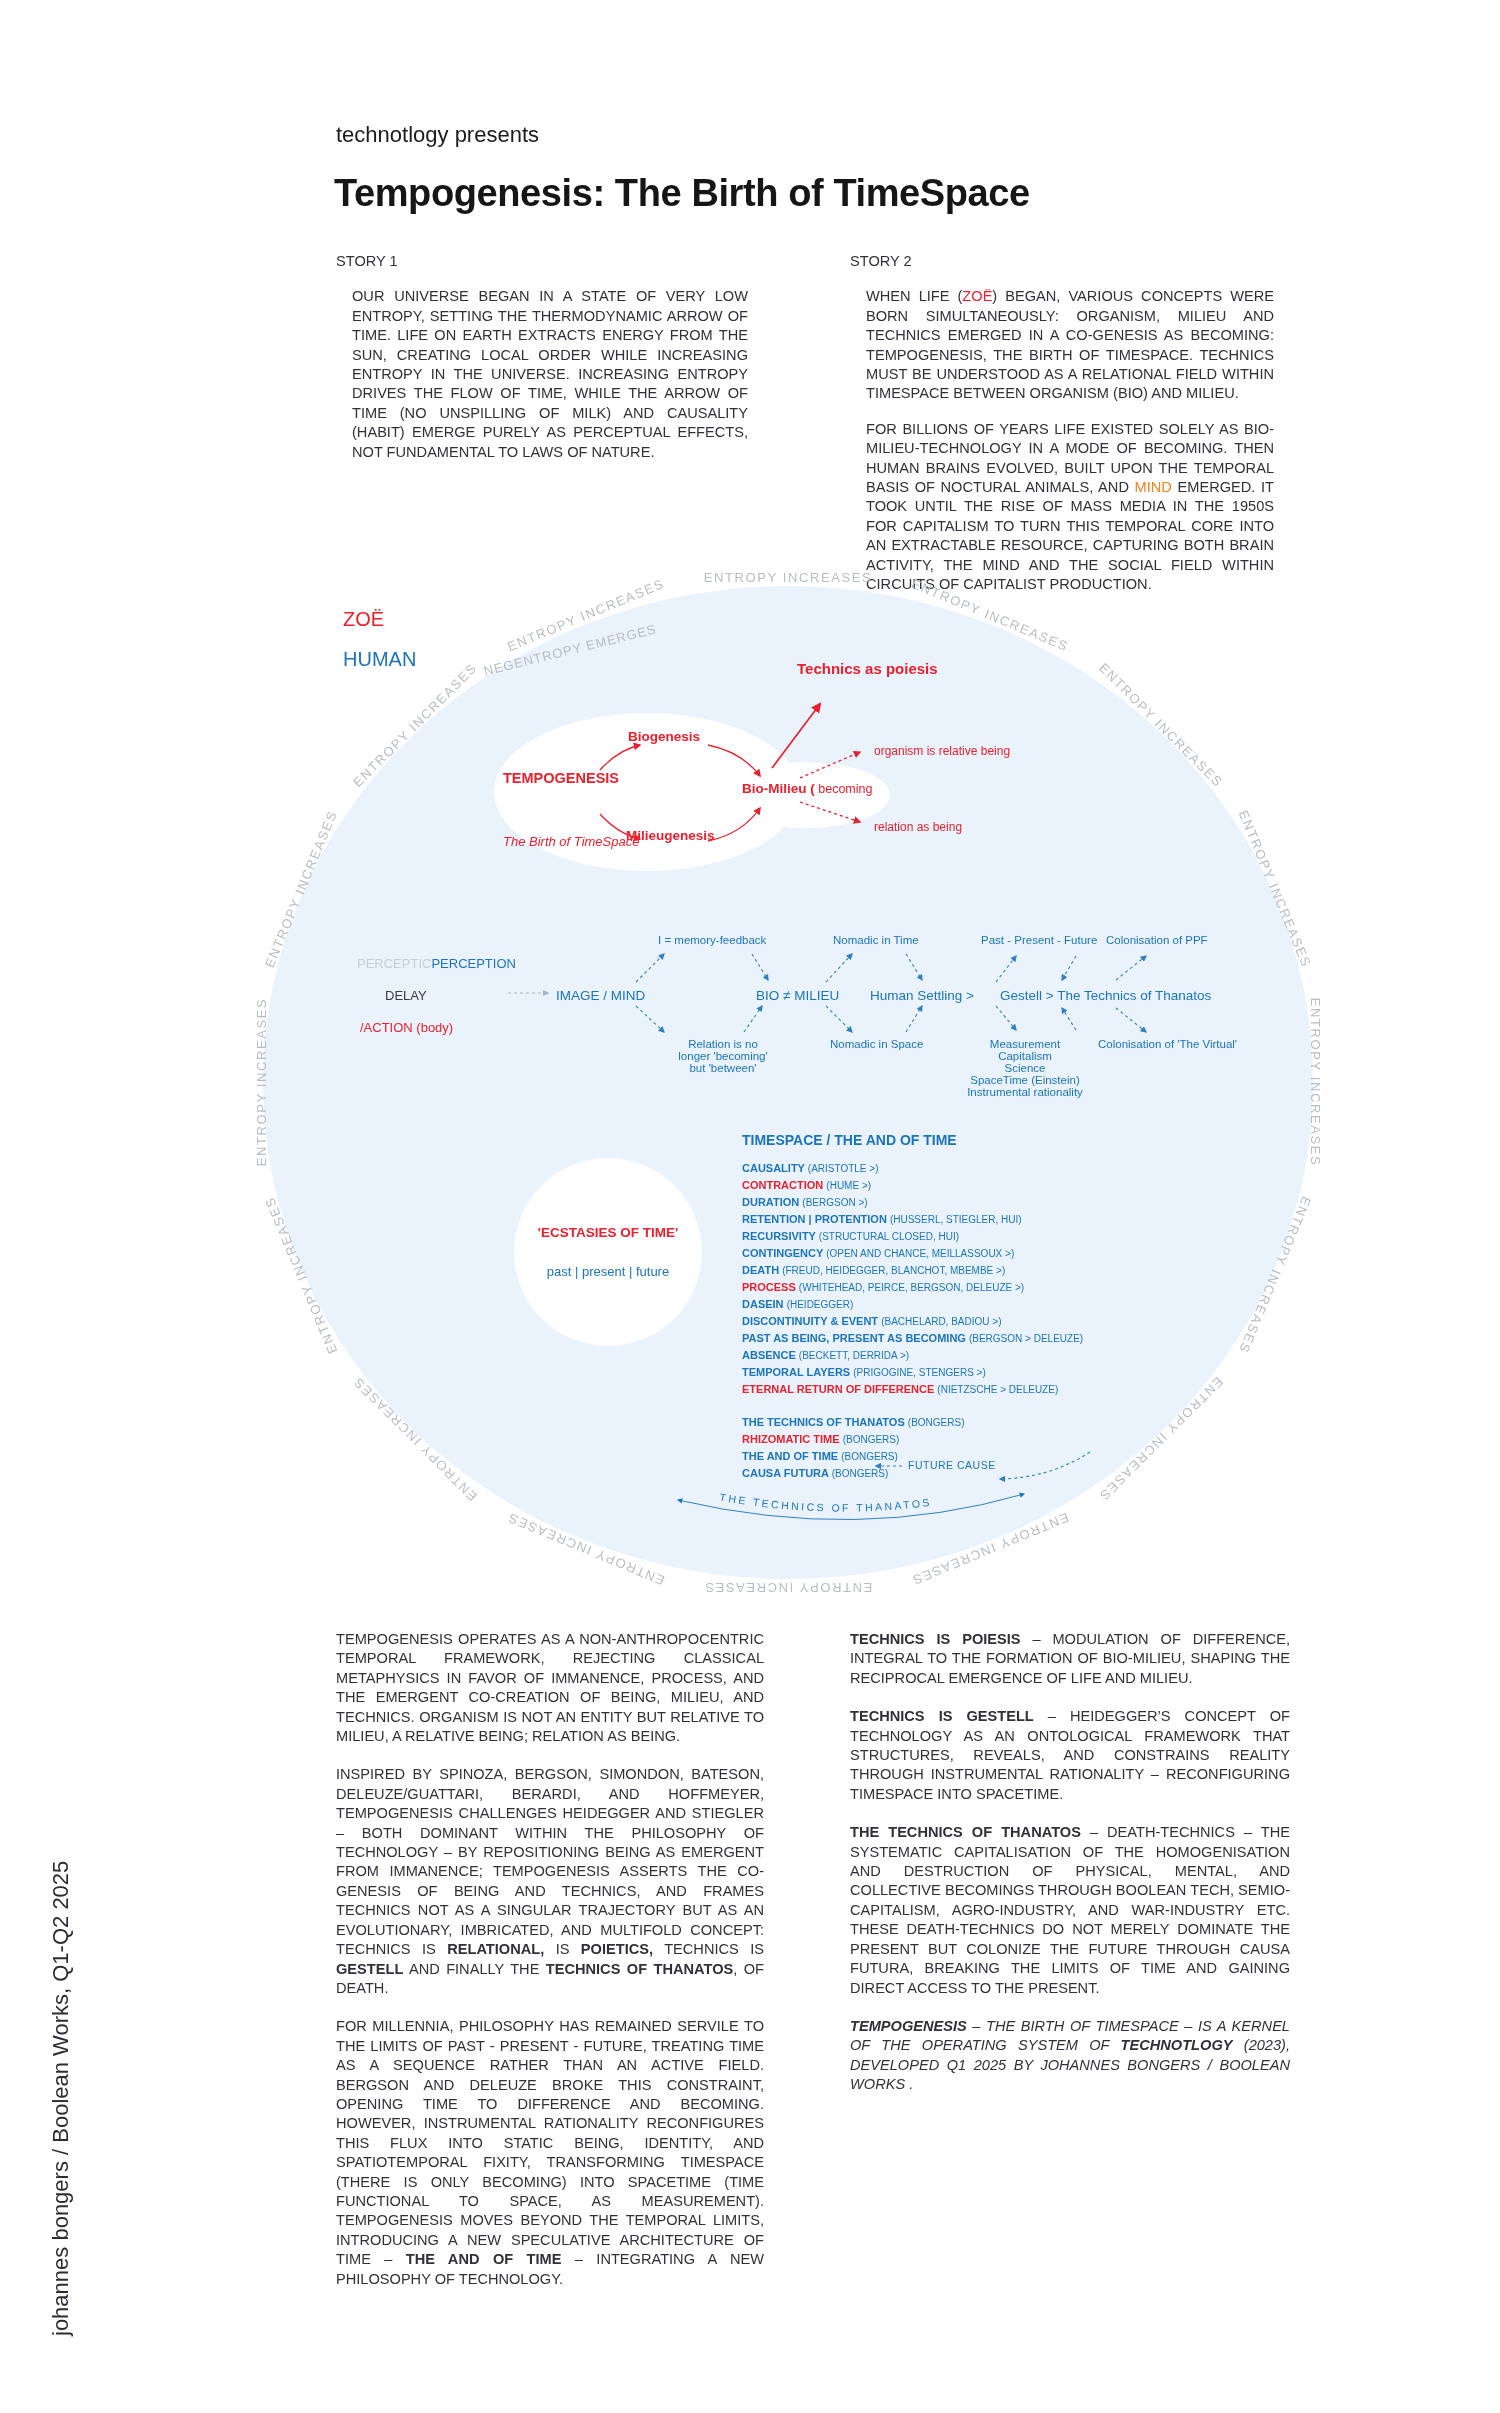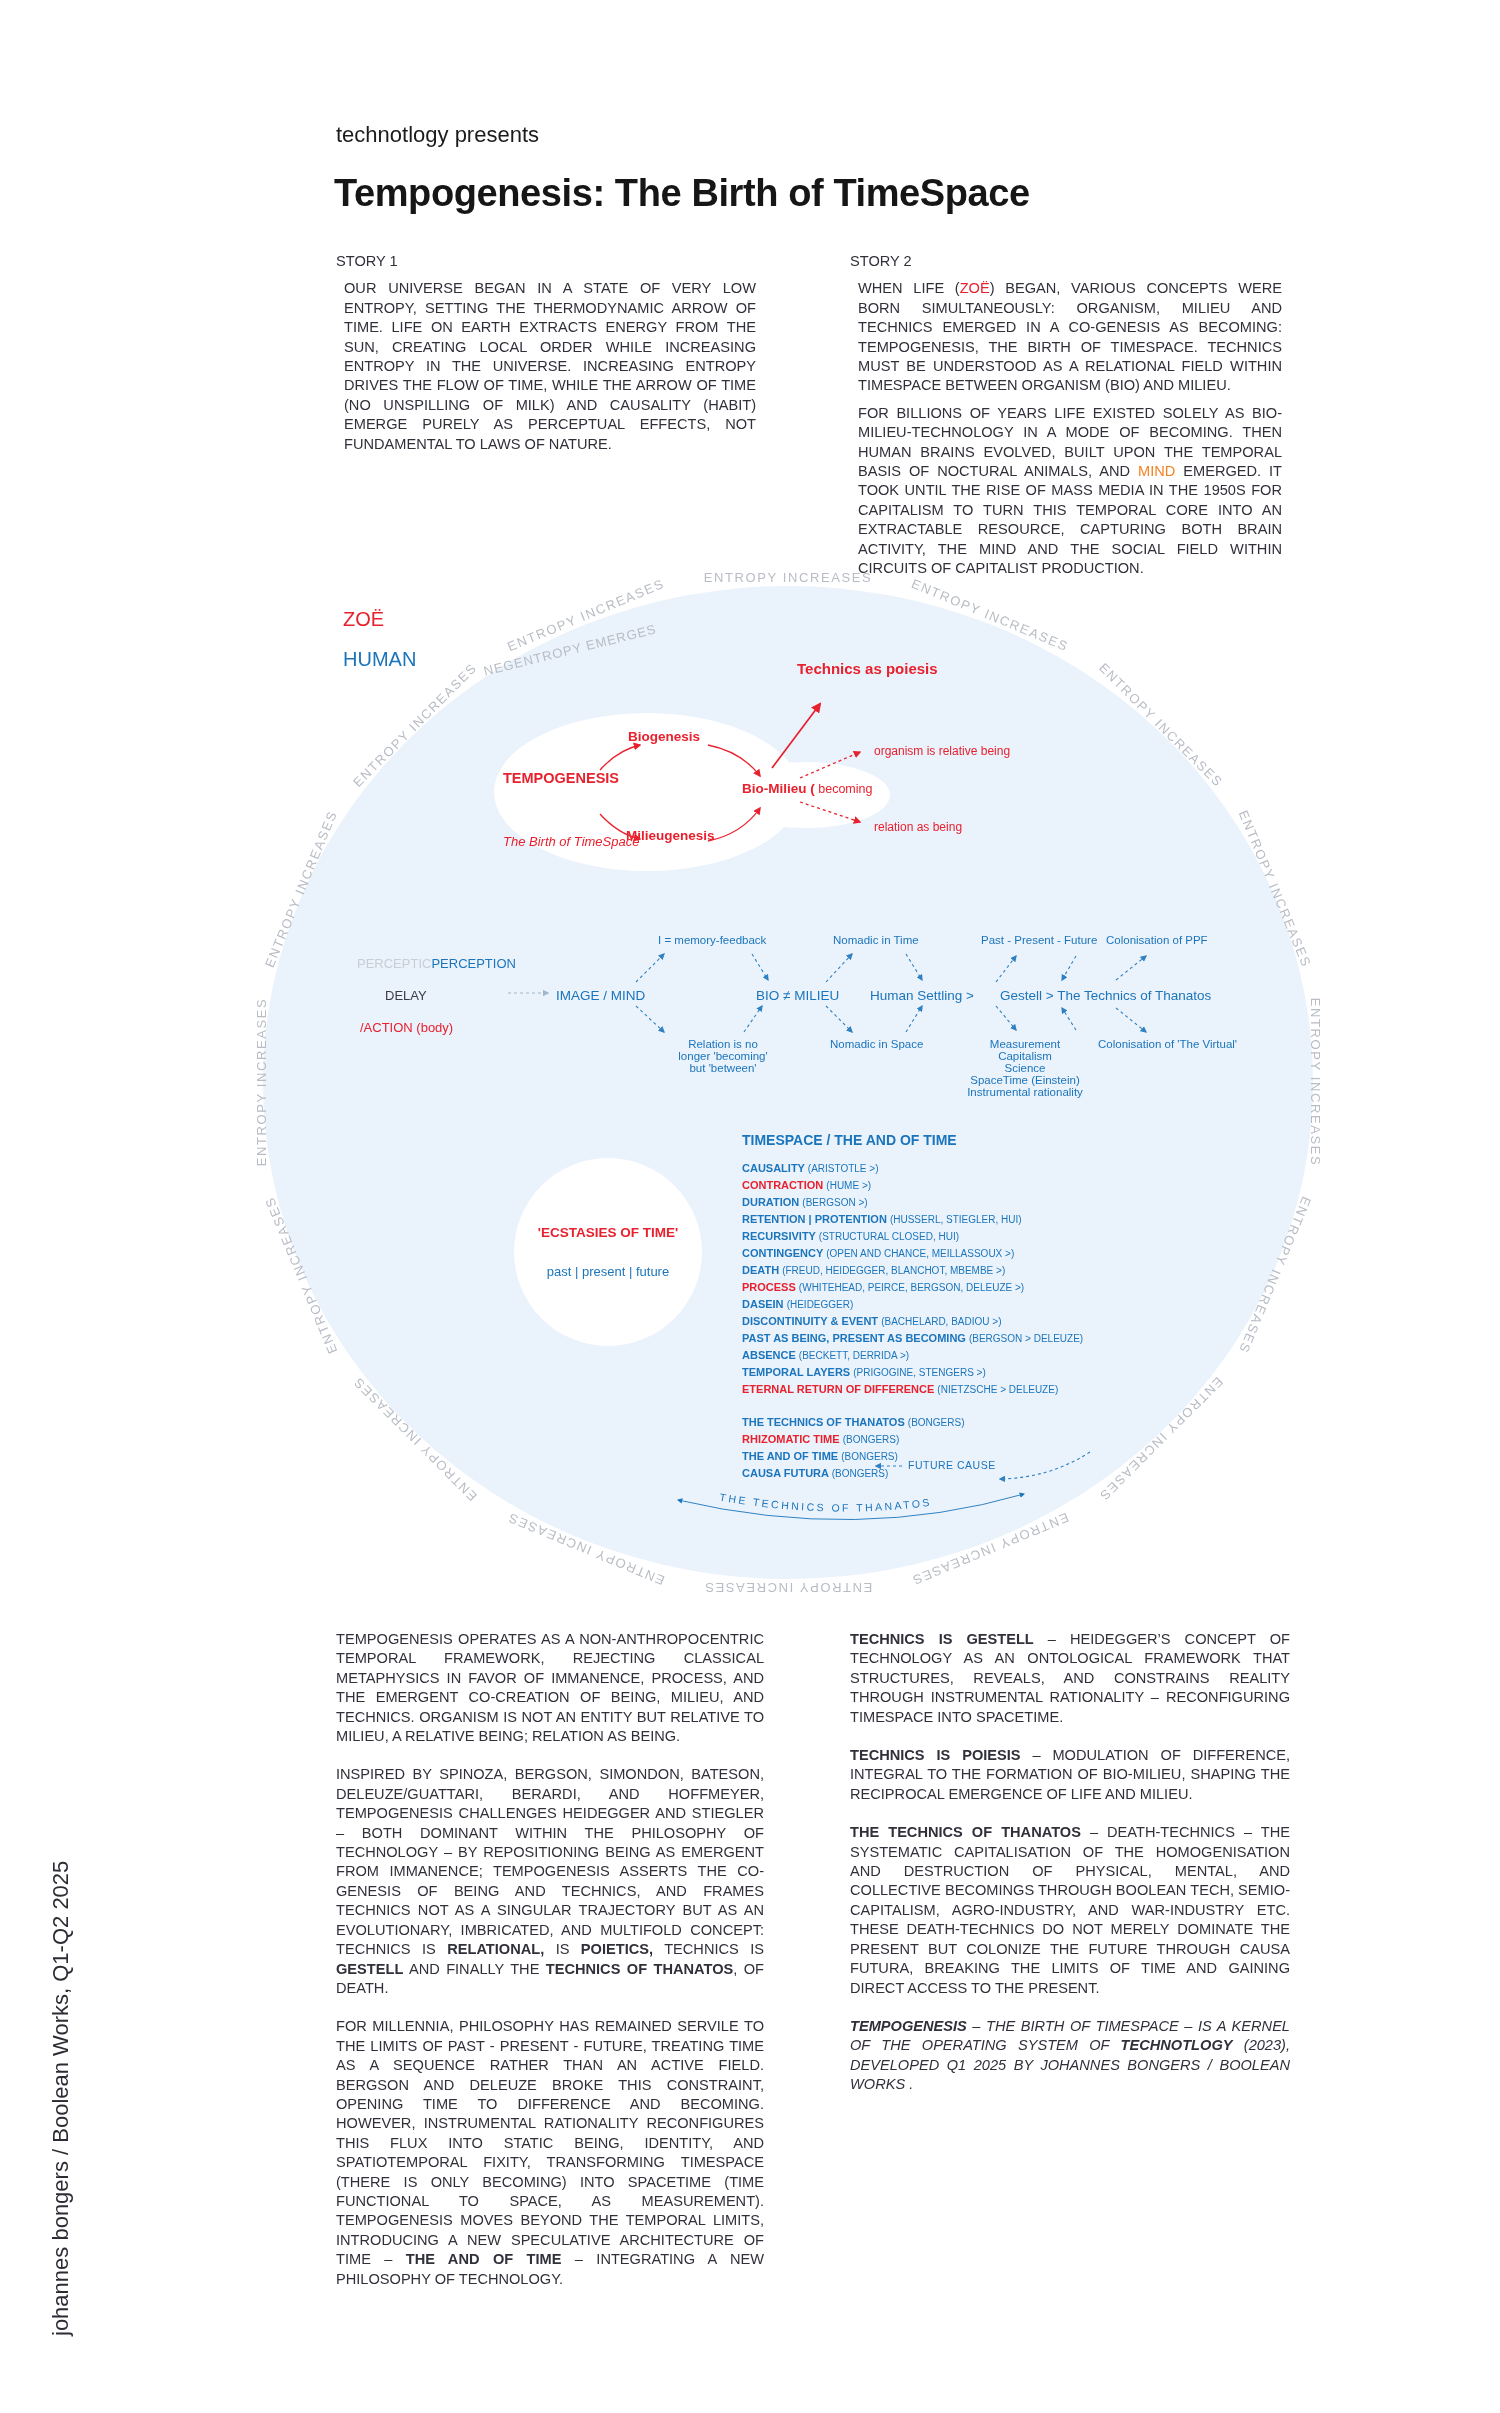--- a/index.html
+++ b/index.html
@@ -9,21 +9,21 @@
 
   
   .presenter { position:absolute; left:336px; top:122px; font-size:22px; color:#1c1c1c; }
   .title { position:absolute; left:334px; top:172px; font-size:38px; font-weight:700; letter-spacing:-0.4px; color:#161616; }
 
   
   .story { position:absolute; font-size:14.6px; line-height:19.4px; text-align:justify; color:#30303a; }
   .story1 { left:336px; top:252px; width:428px; }
   .story2 { left:850px; top:252px; width:440px; }
   .story-heading { margin-bottom:6px; }
-  .story p { margin:8px; }
+  .story p { margin:16px; }
 
   
   .disc { position:absolute; left:263px; top:586px; width:1050px; height:993px;
           background:#eaf2fb; border-radius:50%; z-index:1; }
   .ring { position:absolute; left:0; top:0; z-index:2; }
   .ring-label { position:absolute; font-size:13px; letter-spacing:1.6px; color:#b8bcc4; white-space:nowrap; }
 
   .white-oval { position:absolute; background:#fff; border-radius:50%; z-index:2; }
 
   svg.overlay { position:absolute; left:0; top:0; z-index:3; pointer-events:none; }
@@ -258,19 +258,19 @@
       <div class="ts-row"><span class="ts-term">CAUSA FUTURA </span><span class="ts-note">(BONGERS)</span></div>
     </div>
   <div class="dlabel future-cause">FUTURE CAUSE</div>
 
   <section class="essay-col essay-left">
     <p><span>TEMPOGENESIS OPERATES AS A NON-ANTHROPOCENTRIC TEMPORAL FRAMEWORK, REJECTING CLASSICAL METAPHYSICS IN FAVOR OF IMMANENCE, PROCESS, AND THE EMERGENT CO-CREATION OF BEING, MILIEU, AND TECHNICS. ORGANISM IS NOT AN ENTITY BUT RELATIVE TO MILIEU, A RELATIVE BEING; RELATION AS BEING.</span></p>
     <p><span>INSPIRED BY SPINOZA, BERGSON, SIMONDON, BATESON, DELEUZE/GUATTARI, BERARDI, AND HOFFMEYER, TEMPOGENESIS CHALLENGES HEIDEGGER AND STIEGLER – BOTH DOMINANT WITHIN THE PHILOSOPHY OF TECHNOLOGY – BY REPOSITIONING BEING AS EMERGENT FROM IMMANENCE; TEMPOGENESIS ASSERTS THE CO-GENESIS OF BEING AND TECHNICS, AND FRAMES TECHNICS NOT AS A SINGULAR TRAJECTORY BUT AS AN EVOLUTIONARY, IMBRICATED, AND MULTIFOLD CONCEPT: TECHNICS IS </span><span class="b">RELATIONAL,</span><span> IS </span><span class="b">POIETICS,</span><span> TECHNICS IS </span><span class="b">GESTELL</span><span> AND FINALLY THE </span><span class="b">TECHNICS OF THANATOS</span><span>, OF DEATH.</span></p>
     <p><span>FOR MILLENNIA, PHILOSOPHY HAS REMAINED SERVILE TO THE LIMITS OF PAST - PRESENT - FUTURE, TREATING TIME AS A SEQUENCE RATHER THAN AN ACTIVE FIELD. BERGSON AND DELEUZE BROKE THIS CONSTRAINT, OPENING TIME TO DIFFERENCE AND BECOMING. HOWEVER, INSTRUMENTAL RATIONALITY RECONFIGURES THIS FLUX INTO STATIC BEING, IDENTITY, AND SPATIOTEMPORAL FIXITY, TRANSFORMING TIMESPACE (THERE IS ONLY BECOMING) INTO SPACETIME (TIME FUNCTIONAL TO SPACE, AS MEASUREMENT). TEMPOGENESIS MOVES BEYOND THE TEMPORAL LIMITS, INTRODUCING A NEW SPECULATIVE ARCHITECTURE OF TIME – </span><span class="b">THE AND OF TIME</span><span> – INTEGRATING A NEW PHILOSOPHY OF TECHNOLOGY.</span></p>
   </section>
   <section class="essay-col essay-right">
+    <p><span class="b">TECHNICS IS POIESIS</span><span> – MODULATION OF DIFFERENCE, INTEGRAL TO THE FORMATION OF BIO-MILIEU, SHAPING THE RECIPROCAL EMERGENCE OF LIFE AND MILIEU.</span></p>
     <p><span class="b">TECHNICS IS GESTELL</span><span> – HEIDEGGER’S CONCEPT OF TECHNOLOGY AS AN ONTOLOGICAL FRAMEWORK THAT STRUCTURES, REVEALS, AND CONSTRAINS REALITY THROUGH INSTRUMENTAL RATIONALITY – RECONFIGURING TIMESPACE INTO SPACETIME.</span></p>
-    <p><span class="b">TECHNICS IS POIESIS</span><span> – MODULATION OF DIFFERENCE, INTEGRAL TO THE FORMATION OF BIO-MILIEU, SHAPING THE RECIPROCAL EMERGENCE OF LIFE AND MILIEU.</span></p>
     <p><span class="b">THE TECHNICS OF THANATOS</span><span> – DEATH-TECHNICS – THE SYSTEMATIC CAPITALISATION OF THE HOMOGENISATION AND DESTRUCTION OF PHYSICAL, MENTAL, AND COLLECTIVE BECOMINGS THROUGH BOOLEAN TECH, SEMIO-CAPITALISM, AGRO-INDUSTRY, AND WAR-INDUSTRY ETC. THESE DEATH-TECHNICS DO NOT MERELY DOMINATE THE PRESENT BUT COLONIZE THE FUTURE THROUGH CAUSA FUTURA, BREAKING THE LIMITS OF TIME AND GAINING DIRECT ACCESS TO THE PRESENT.</span></p>
     <p><span class="b i">TEMPOGENESIS</span><span class="i"> – THE BIRTH OF TIMESPACE – IS A KERNEL OF THE OPERATING SYSTEM OF </span><span class="b i">TECHNOTLOGY</span><span class="i"> (2023), DEVELOPED Q1 2025 BY JOHANNES BONGERS / BOOLEAN WORKS .</span></p>
   </section>
 
 </div>
 
 </body></html>

